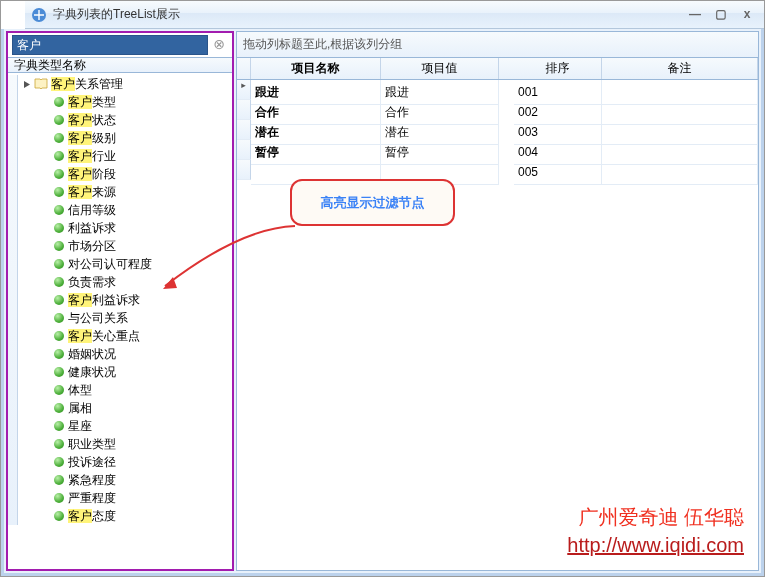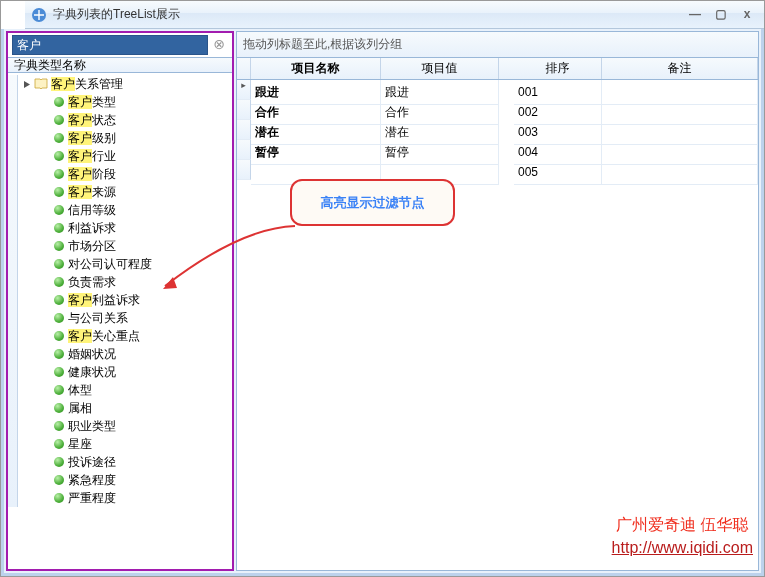--- a/index.html
+++ b/index.html
@@ -29,21 +29,21 @@
 .gh-cell, .gr-indic { border-right: 1px solid #c4d5e9; display: flex; align-items: center; justify-content: center; }
 .gr-indic { width: 14px; }
 .gh-cell { cursor: pointer; }
 .grid-body { flex: 1; position: relative; }
 .grid-row { display: flex; height: 20px; }
 .grid-row .cell { border-right: 1px solid #e3ecf6; border-bottom: 1px solid #e3ecf6; padding: 12px 4px; display: flex; align-items: center; }
 .grid-row .indic { width: 14px; border-right: 1px solid #c4d5e9; border-bottom: 1px solid #e3ecf6; background: linear-gradient(#f6fafd, #e8f1fb); font-size: 9px; color: #555; text-align: center; }
 .c-name { width: 130px; font-weight: bold; } .c-val { width: 118px; } .c-sort { width: 88px; margin-left: 15px; } .c-remark { flex: 1; }
 .callout { position: absolute; left: 286px; top: 150px; width: 165px; height: 47px; border: 2px solid #d33; border-radius: 12px; background: #fefaf5; display: flex; align-items: center; justify-content: center; color: #3b82f6; font-size: 13px; font-weight: bold; z-index: 5; }
 .callout-tail { position: absolute; left: 156px; top: 194px; width: 140px; height: 70px; z-index: 4; pointer-events: none; }
-.watermark { position: absolute; right: 8px; bottom: 14px; text-align: center; color: #f03020; font-size: 16px; z-index: 6; line-height: 1.4; }
+.watermark { position: absolute; right: 17px; bottom: 14px; text-align: right; color: #f03020; font-size: 20px; z-index: 6; line-height: 1.4; }
 .watermark a { color: #b91c1c; text-decoration: underline; }
 .left-edge { width: 10px; background: linear-gradient(#f6fafd, #e8f1fb); border-right: 1px solid #c4d5e9; }
 </style>
 </head>
 <body>
 
 <div class="window">
   <div class="titlebar">
     <span class="app-icon">
       <svg viewBox="0 0 16 16">
@@ -184,45 +184,51 @@
               <div class="tree-row">
                 <span class="indent"></span>
                 <span class="indent"></span>
                 <span class="bullet"></span>
                 <span class="node-label">属相</span>
               </div>
               <div class="tree-row">
                 <span class="indent"></span>
                 <span class="indent"></span>
                 <span class="bullet"></span>
+                <span class="node-label">星座</span>
+              </div>
+              <div class="tree-row">
+                <span class="indent"></span>
+                <span class="indent"></span>
+                <span class="bullet"></span>
                 <span class="node-label">职业类型</span>
               </div>
               <div class="tree-row">
                 <span class="indent"></span>
                 <span class="indent"></span>
                 <span class="bullet"></span>
-                <span class="node-label">星座</span>
-              </div>
-              <div class="tree-row">
-                <span class="indent"></span>
-                <span class="indent"></span>
-                <span class="bullet"></span>
                 <span class="node-label">投诉途径</span>
               </div>
               <div class="tree-row">
                 <span class="indent"></span>
                 <span class="indent"></span>
                 <span class="bullet"></span>
                 <span class="node-label">紧急程度</span>
               </div>
               <div class="tree-row">
                 <span class="indent"></span>
                 <span class="indent"></span>
                 <span class="bullet"></span>
                 <span class="node-label">严重程度</span>
+              </div>
+              <div class="tree-row">
+                <span class="indent"></span>
+                <span class="indent"></span>
+                <span class="bullet"></span>
+                <span class="node-label"><span class="hl">客户</span>态度</span>
               </div>
             </div>
         </div>
       </div>
     </div>
 
     <div class="right-panel">
       <div class="group-bar">拖动列标题至此,根据该列分组</div>
       <div class="grid-head">
         <div class="gr-indic"></div>

